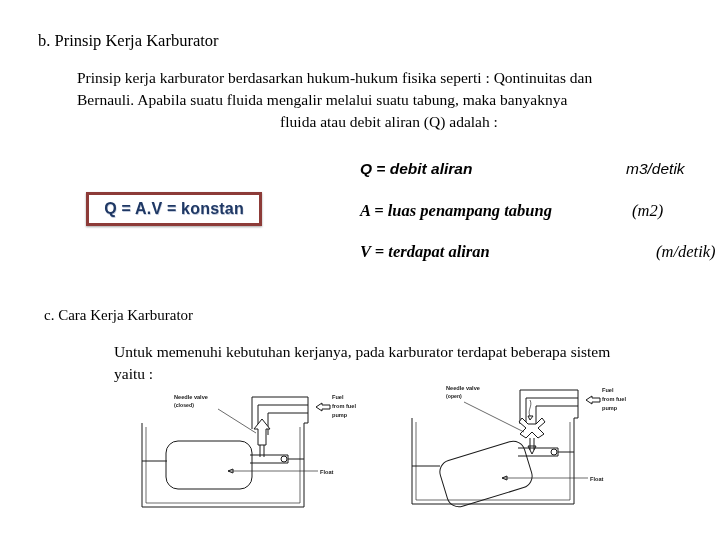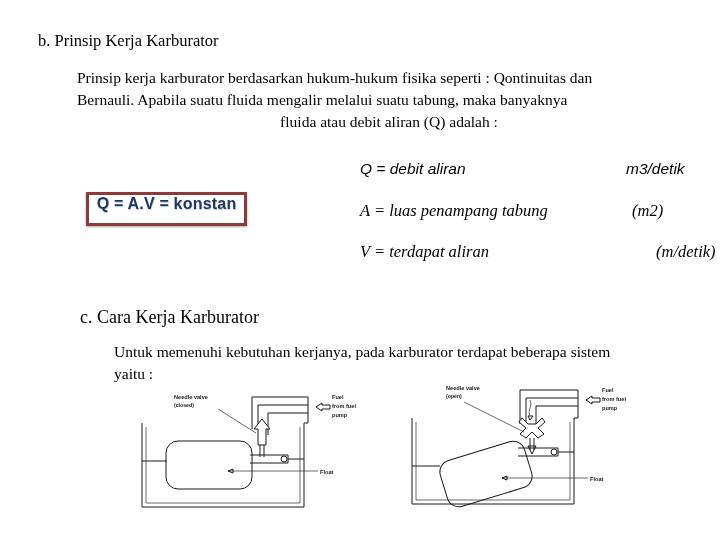--- a/index.html
+++ b/index.html
@@ -30,24 +30,23 @@
     left: 38px;
     top: 31px;
     font-size: 16.5px;
     line-height: 1.25;
     white-space: nowrap;
   }
   .heading-c {
     position: absolute;
     left: 44px;
     top: 306px;
-    font-size: 18px;
+    font-size: 15px;
     line-height: 1.25;
     white-space: nowrap;
-    margin-left: 36px;
   }
 
   
   .para-intro {
     position: absolute;
     left: 77px;
     top: 67px;
     width: 624px;
     font-size: 15.5px;
     line-height: 22px;
@@ -80,28 +79,28 @@
     font-size: 16.5px;
     line-height: 1.2;
     white-space: nowrap;
   }
 
   
   .formula-box {
     position: absolute;
     left: 86px;
     top: 192px;
-    width: 161px;
+    width: 176px;
     height: 34px;
     box-sizing: border-box;
     background: #ffffff;
     border: 3px solid #8d3b38;
     box-shadow: 0 1px 2px rgba(0,0,0,0.35);
     display: flex;
-    align-items: flex-start;
+    align-items: center;
     justify-content: center;
   }
   .formula-box .formula-text {
     font-family: "Liberation Sans", "DejaVu Sans", sans-serif;
     font-weight: bold;
     font-size: 16px;
     color: #1f3864;
     letter-spacing: 0.2px;
     text-shadow: 0.5px 0.5px 0 rgba(120,140,180,0.45);
     white-space: nowrap;
@@ -116,20 +115,21 @@
   }
   .def-row {
     position: relative;
     height: 41px;
   }
   .def-term {
     position: absolute;
     left: 0;
     top: 0;
     white-space: nowrap;
+    font-weight: bold;
   }
   .def-unit {
     position: absolute;
     top: 0;
     white-space: nowrap;
   }
   
   .def-row.r1 .def-term,
   .def-row.r1 .def-unit {
     font-family: "Liberation Sans", "DejaVu Sans", sans-serif;

